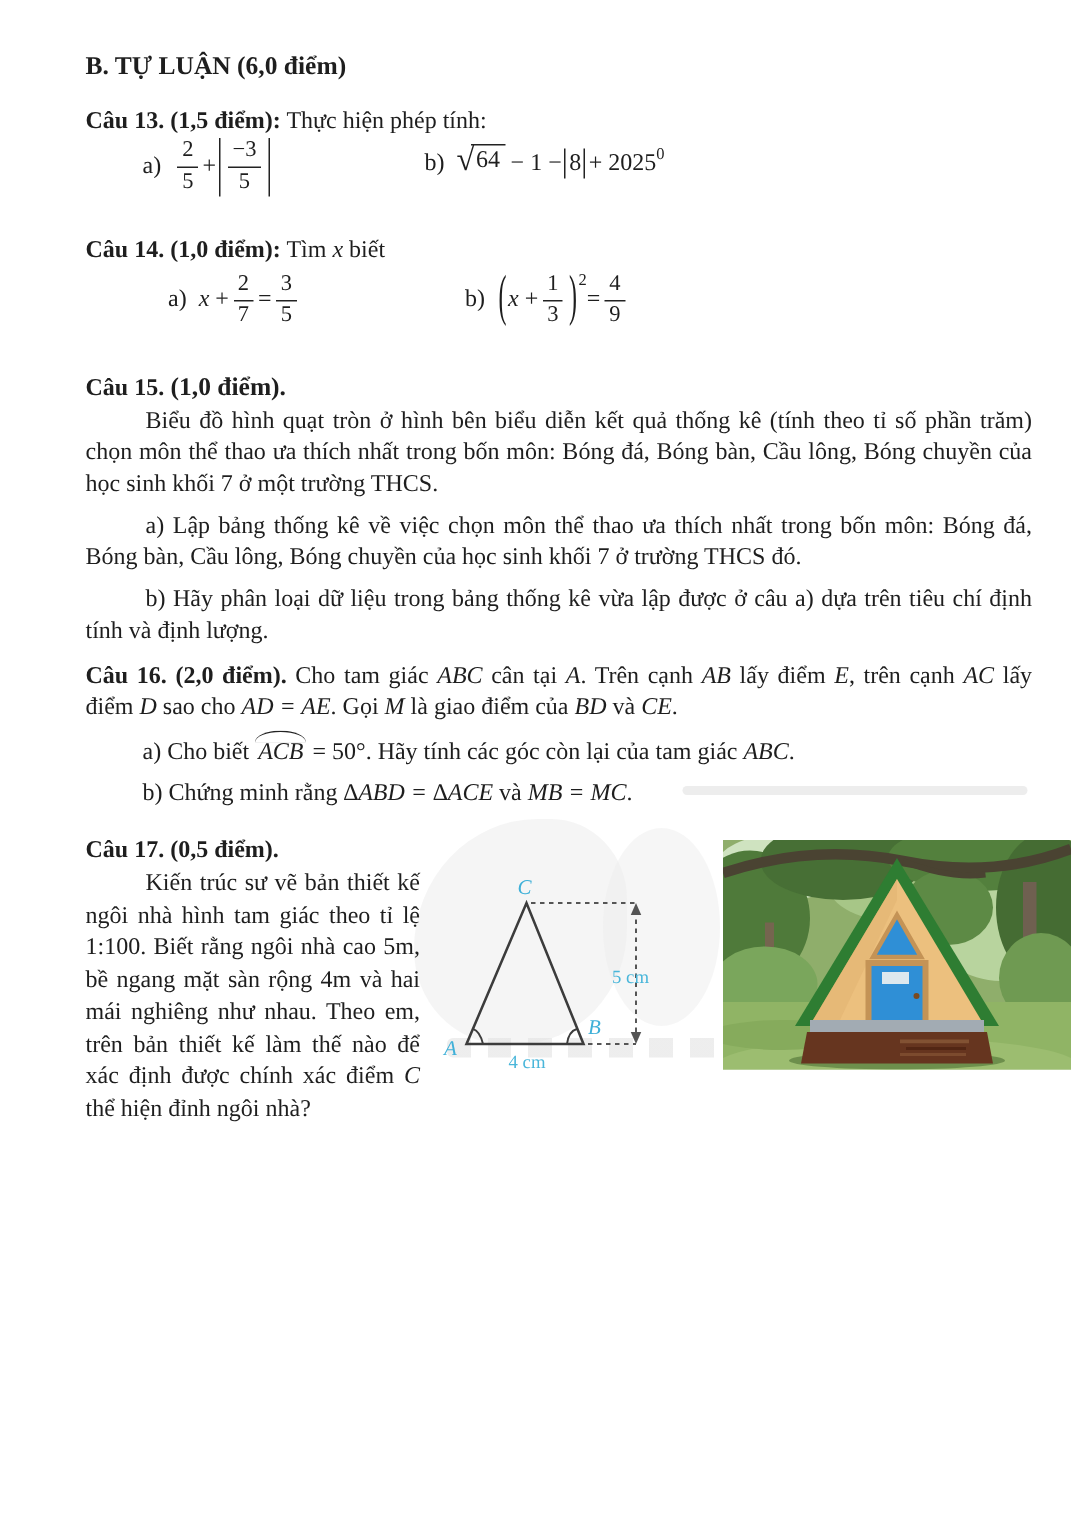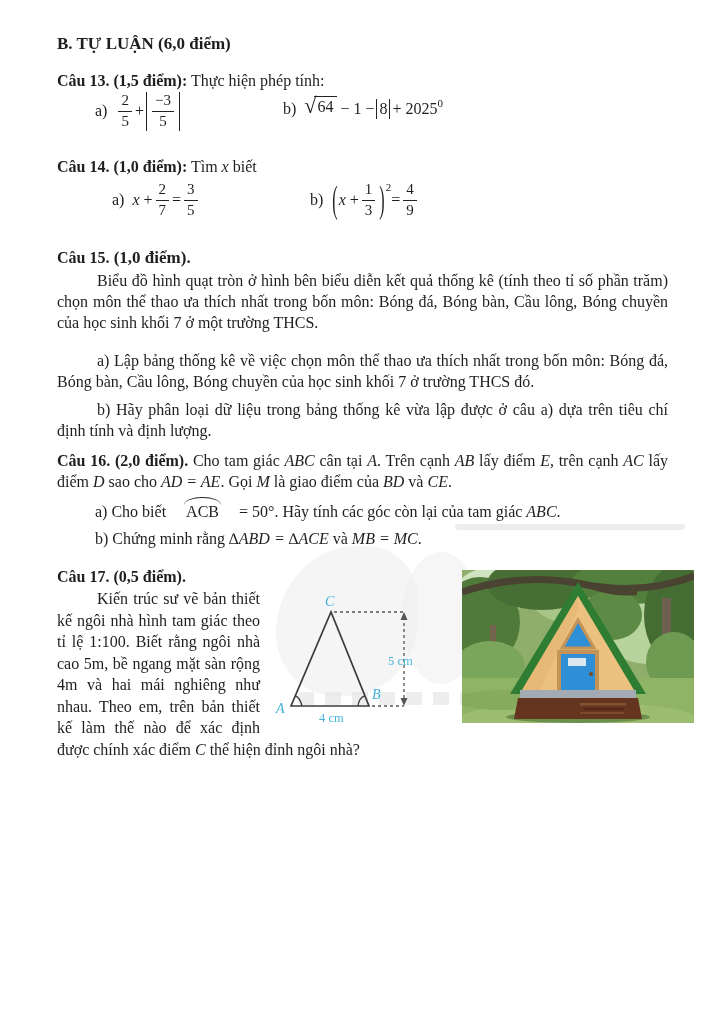--- a/index.html
+++ b/index.html
@@ -1,40 +1,40 @@
 <!DOCTYPE html>
 <html><head>
 <meta charset="utf-8">
 <style>
   html,body { margin:0; padding:0; background:#fff; }
   .page {
     position:relative; width:725px; height:804px; background:#ffffff;
     font-family:"Liberation Serif","DejaVu Serif",serif; color:#1e1e1e;
-    overflow:hidden; box-sizing:border-box; padding:28px 57px 0 57px;
+    overflow:hidden; box-sizing:border-box; padding:28px 37px 0 57px;
   }
   .wm { position:absolute; z-index:0; }
   .content { position:relative; z-index:1; }
   .sec-title { font-size:17px; font-weight:bold; margin:6px 0 9px 0; }
   .qhead { font-size:16px; margin:18px 0 2px 0; }
   .qno { font-weight:bold; }
   .mathrow { position:relative; font-size:16px; }
   .mi { position:absolute; top:0; display:inline-flex; align-items:center; white-space:nowrap; }
   .lab { margin-right:8px; }
   .vit { font-style:italic; }
   .frac { display:inline-flex; flex-direction:column; text-align:center; line-height:1.05; font-size:15px; margin:0 3px; vertical-align:middle; }
   .frac .num { padding:0 3px 2px 3px; border-bottom:1.3px solid #222; }
   .frac .den { padding-top:2px; }
   .abs { display:inline-flex; align-items:center; border-left:1.4px solid #222; border-right:1.4px solid #222; padding:1px 2px; margin:0 2px; }
   .sqrt { display:inline-flex; align-items:flex-start; margin-right:3px; }
   .rsign { font-size:22px; line-height:1; transform:translateY(-3px); margin-right:-2px; }
   .rad { border-top:1.4px solid #222; padding:1px 4px 0 3px; transform:translateY(-2px); }
   .bigp { display:inline-block; transform:scaleY(2.35); transform-origin:center; font-weight:400; margin:0 1px; }
   .exp2 { font-size:11px; position:relative; top:-13px; }
   .exp0 { font-size:11px; position:relative; top:-6px; }
-  .hat { position:relative; display:inline-block; padding-top:4px; margin:0 16px; }
+  .hat { position:relative; display:inline-block; font-style:italic; padding-top:4px; margin:0 2px; }
   .hat::before { content:""; position:absolute; top:0; left:-2px; right:-2px; height:7px;
     border-top:1.4px solid #222; border-radius:50% 50% 0 0 / 100% 100% 0 0; }
   .para { font-size:16px; line-height:21px; text-align:justify; margin:0; }
   .ind { text-indent:40px; }
   .q15 { margin-top:8px; }
   .fig-pie { float:right; width:190px; height:178px; margin:-4px -2px 4px 12px; }
   .q16wrap { margin-top:9px; }
   .itemline { font-size:16px; line-height:22px; margin:5px 0 0 0; padding-left:38px; }
   .q17 { margin-top:10px; }
   .fig17 { float:right; width:424px; height:160px; margin:0 -26px 6px 10px; display:flex; align-items:flex-start; }
@@ -128,21 +128,21 @@
         <span class="frac">
             <span class="num">4</span>
             <span class="den">9</span>
           </span>
       </span>
     </div>
 
     <div class="q15">
       <p class="qhead"><span class="qno">Câu 15.</span><span class="qno" style="font-size:17px;"> (1,0 điểm).</span></p>
       <p class="para ind">Biểu đồ hình quạt tròn ở hình bên biểu diễn kết quả thống kê (tính theo tỉ số phần trăm) chọn môn thể thao ưa thích nhất trong bốn môn: Bóng đá, Bóng bàn, Cầu lông, Bóng chuyền của học sinh khối 7 ở một trường THCS.</p>
-      <p class="para ind" style="margin-top:17px;">a) Lập bảng thống kê về việc chọn môn thể thao ưa thích nhất trong bốn môn: Bóng đá, Bóng bàn, Cầu lông, Bóng chuyền của học sinh khối 7 ở trường THCS đó.</p>
+      <p class="para ind" style="margin-top:7px;">a) Lập bảng thống kê về việc chọn môn thể thao ưa thích nhất trong bốn môn: Bóng đá, Bóng bàn, Cầu lông, Bóng chuyền của học sinh khối 7 ở trường THCS đó.</p>
       <p class="para ind" style="margin-top:7px;">b) Hãy phân loại dữ liệu trong bảng thống kê vừa lập được ở câu a) dựa trên tiêu chí định tính và định lượng.</p>
       <div class="clear"></div>
     </div>
 
     <div class="q16wrap">
       <p class="para"><span class="qno">Câu 16. (2,0 điểm).</span><span> Cho tam giác </span><span class="vit">ABC</span><span> cân tại </span><span class="vit">A</span><span>. Trên cạnh </span><span class="vit">AB</span><span> lấy điểm </span><span class="vit">E</span><span>, trên cạnh </span><span class="vit">AC</span><span> lấy điểm </span><span class="vit">D</span><span> sao cho </span><span class="vit">AD = AE</span><span>. Gọi </span><span class="vit">M</span><span> là giao điểm của </span><span class="vit">BD</span><span> và </span><span class="vit">CE</span><span>.</span></p>
       <p class="itemline"><span>a)</span> <span>Cho biết </span><span class="hat">ACB</span><span> = 50°. Hãy tính các góc còn lại của tam giác </span><span class="vit">ABC</span><span>.</span></p>
       <p class="itemline"><span>b)</span> <span>Chứng minh rằng </span><span class="vit">∆ABD = ∆ACE</span><span> và </span><span class="vit">MB = MC</span><span>.</span></p>
     </div>
 

